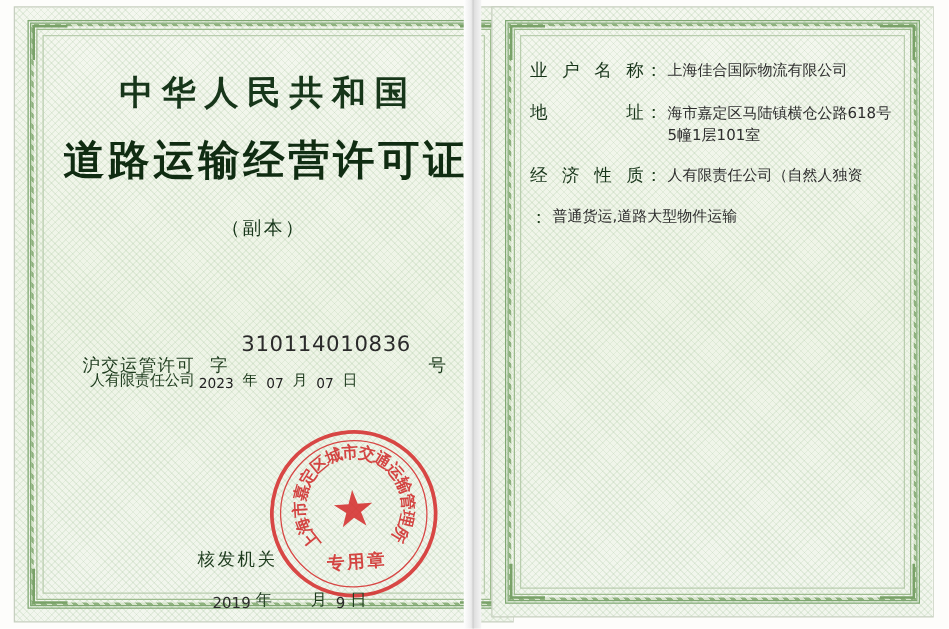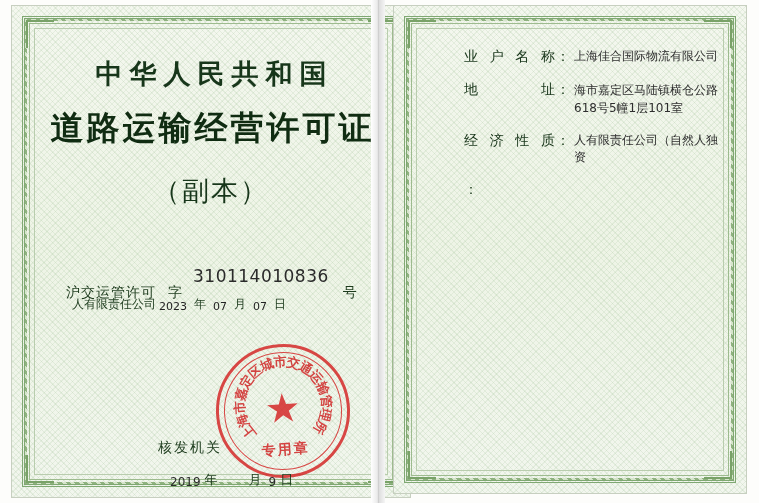--- a/index.html
+++ b/index.html
@@ -107,21 +107,21 @@
     font-weight: bold;
     letter-spacing: 3px;
     color: #102c12;
     text-indent: 3px;
     white-space: nowrap;
   }
   .title-sub {
     margin-top: 22px;
     text-align: center;
     font-family: "DejaVu Serif", "Liberation Serif", serif;
-    font-size: 27px;
+    font-size: 15px;
     letter-spacing: 2px;
     color: #17361a;
   }
 
   .lic-row {
     position: absolute;
     left: 28px;
     right: 20px;
     top: 232px;
     display: flex;
@@ -237,21 +237,20 @@
     font-weight: bold;
     font-size: 13px;
     transform-origin: center 52px;
   }
 
   
   .rp-content {
     position: absolute;
     left: 30px; right: 27px; top: 42px;
     color: #1f3d1d;
-    margin-left: 40px;
   }
   .field {
     display: flex;
     align-items: flex-start;
     margin-bottom: 15px;
     font-family: "DejaVu Serif", "Liberation Serif", serif;
     font-size: 14px;
   }
   .field-label {
     width: 92px;
@@ -374,18 +373,19 @@
       </div>
 
       <div class="field">
         <span class="field-label">经济性质</span>
         <span class="field-colon">：</span>
         <span class="field-value">人有限责任公司（自然人独资</span>
       </div>
 
       <div class="field">
         <span class="field-colon">：</span>
+        <span class="field-value">普通货运,道路大型物件运输</span>
       </div>
 
     </div>
   </div>
 
 </div>
 
 </body></html>

